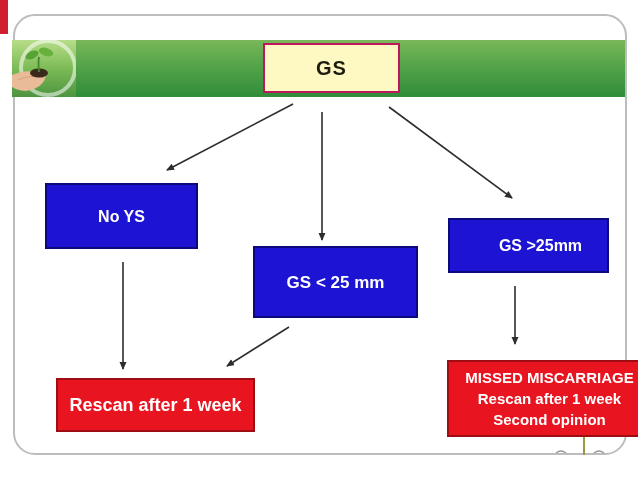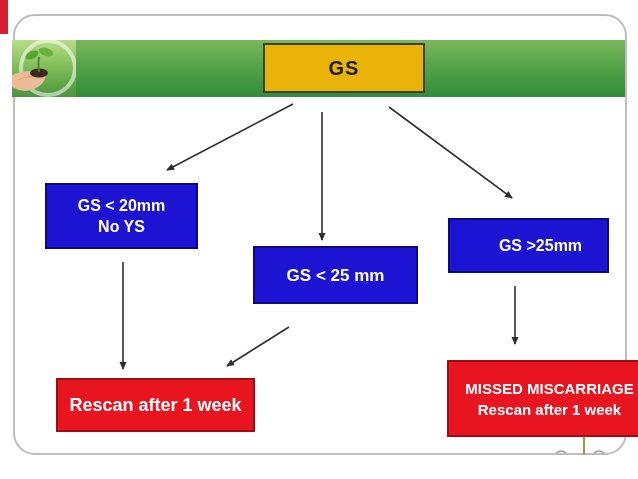--- a/index.html
+++ b/index.html
@@ -53,40 +53,40 @@
     position: absolute;
     display: flex;
     flex-direction: column;
     align-items: center;
     justify-content: center;
     text-align: center;
     font-weight: bold;
   }
   .node-gs {
     left: 263px; top: 43px;
-    width: 162px; height: 50px;
-    background: #eab308;
-    border: 2px solid #404040;
+    width: 137px; height: 50px;
+    background: #fef9c3;
+    border: 2px solid #be185d;
     color: #1c1c10;
     font-size: 20px;
     letter-spacing: 1px;
   }
   .node-blue {
     background: #1c14d2;
     border: 2px solid #0c0a7a;
     color: #ffffff;
   }
   .node-blue-left {
     left: 45px; top: 183px;
     width: 153px; height: 66px;
     font-size: 16px; line-height: 21px;
   }
   .node-blue-center {
     left: 253px; top: 246px;
-    width: 165px; height: 58px;
+    width: 165px; height: 72px;
     font-size: 17px; line-height: 23px;
   }
   .node-blue-right {
     left: 448px; top: 218px;
     width: 161px; height: 55px;
     font-size: 16px; line-height: 21px; padding-left: 24px;
   }
   .node-red {
     background: #e8141f;
     border: 2px solid #9e0d13;
@@ -152,39 +152,39 @@
       <ellipse cx="20" cy="15" rx="7" ry="3.8" fill="#57a434" transform="rotate(-25 20 15)"></ellipse>
       <ellipse cx="34" cy="12" rx="7.5" ry="4" fill="#67b23d" transform="rotate(18 34 12)"></ellipse>
     </svg>
   </div>
 
   <div class="node node-gs">
     <span>GS</span>
   </div>
 
   <div class="node node-blue node-blue-left">
-    <span>GS &lt; 20mm</span>
     <span>No YS</span>
   </div>
 
   <div class="node node-blue node-blue-center">
     <span>GS &lt; 25 mm</span>
   </div>
 
   <div class="node node-blue node-blue-right">
     <span>GS &gt;25mm</span>
   </div>
 
   <div class="node node-red node-red-left">
     <span>Rescan after 1 week</span>
   </div>
 
   <div class="node node-red node-red-right">
     <span>MISSED MISCARRIAGE</span>
     <span>Rescan after 1 week</span>
+    <span>Second opinion</span>
   </div>
 
   <svg class="arrows-layer" width="638" height="479" viewBox="0 0 638 479" xmlns="http://www.w3.org/2000/svg">
     <defs>
       <marker id="ah" markerUnits="userSpaceOnUse" markerWidth="10" markerHeight="10" refX="7" refY="3.5" orient="auto">
         <path d="M0,0 L8,3.5 L0,7 Z" fill="#2e2e2e"></path>
       </marker>
     </defs>
     <line x1="293" y1="104" x2="167" y2="170" stroke="#2e2e2e" stroke-width="1.6" marker-end="url(#ah)"></line>
     <line x1="322" y1="112" x2="322" y2="240" stroke="#2e2e2e" stroke-width="1.6" marker-end="url(#ah)"></line>

